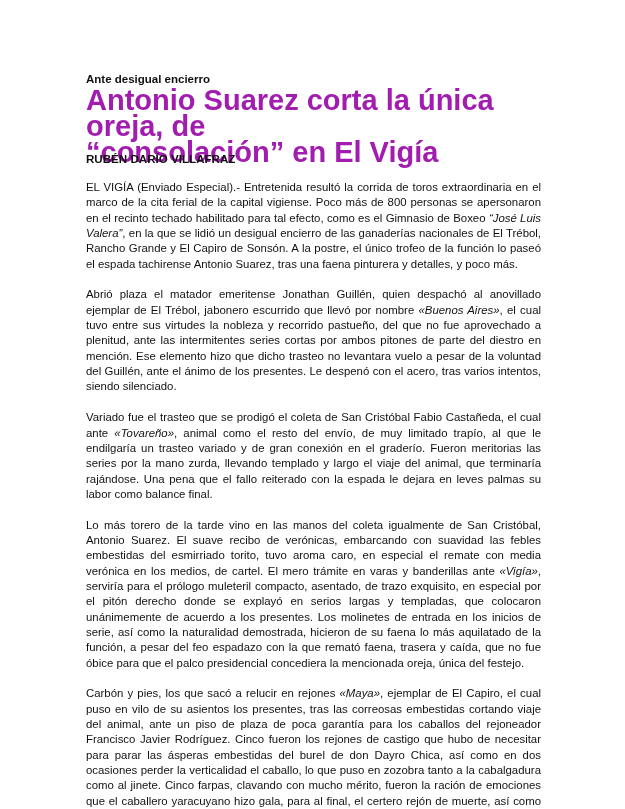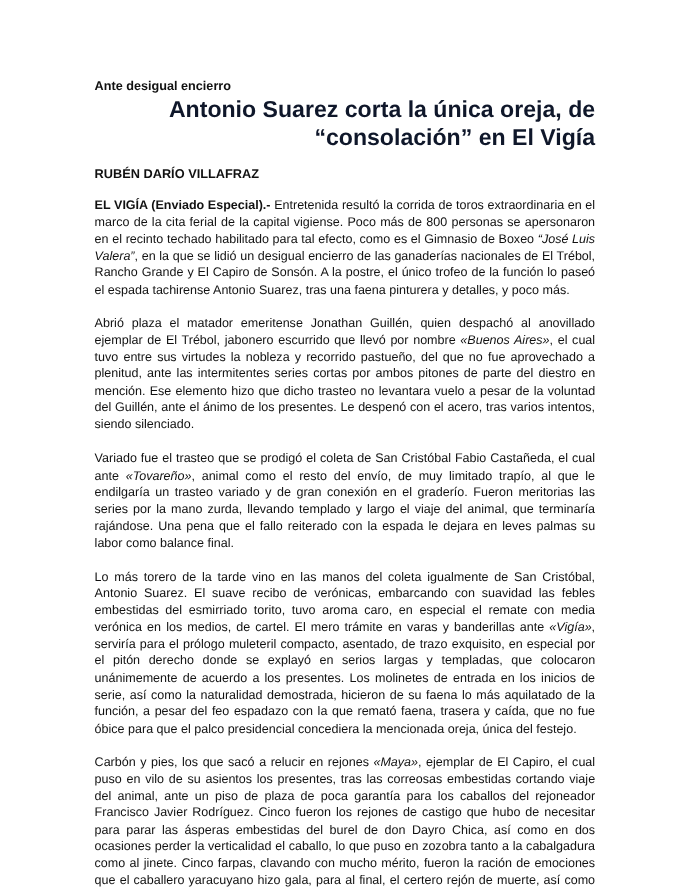--- a/index.html
+++ b/index.html
@@ -1,23 +1,23 @@
 <!DOCTYPE html>
 <html><head>
 <meta charset="utf-8">
 <style>
   html, body { margin: 0; padding: 0; background: #ffffff; }
   body { width: 625px; height: 809px; overflow: hidden; position: relative; }
   .page { position: absolute; left: 86px; top: 0; width: 455px; font-family: "Liberation Sans", sans-serif; color: #111111; }
   .kicker { position: absolute; top: 73px; left: 0; width: 455px; font-weight: bold; font-size: 11.5px; }
-  .headline { position: absolute; top: 87px; left: 0; width: 455px; text-align: right; font-weight: bold; font-size: 21px; line-height: 26px; color: #0f172a; }
+  .headline { position: absolute; top: 87px; left: 0; width: 455px; text-align: left; font-weight: bold; font-size: 29px; line-height: 26px; color: #a21caf; }
   .byline { position: absolute; top: 152px; left: 0; font-weight: bold; font-size: 11.6px; line-height: 14px; }
   .body { position: absolute; top: 180px; left: 0; width: 455px; font-size: 11.4px; line-height: 15.35px; text-align: justify; }
   .body p { margin: 0 0 15.35px 0; }
-  .lead-in { font-weight: bold; }
+  .lead-in { font-weight: normal; }
   i { font-style: italic; }
 </style>
 </head>
 <body>
 
 <div class="page">
   <div class="kicker">Ante desigual encierro</div>
   <div class="headline">
     <div>Antonio Suarez corta la única oreja, de</div>
     <div>“consolación” en El Vigía</div>

